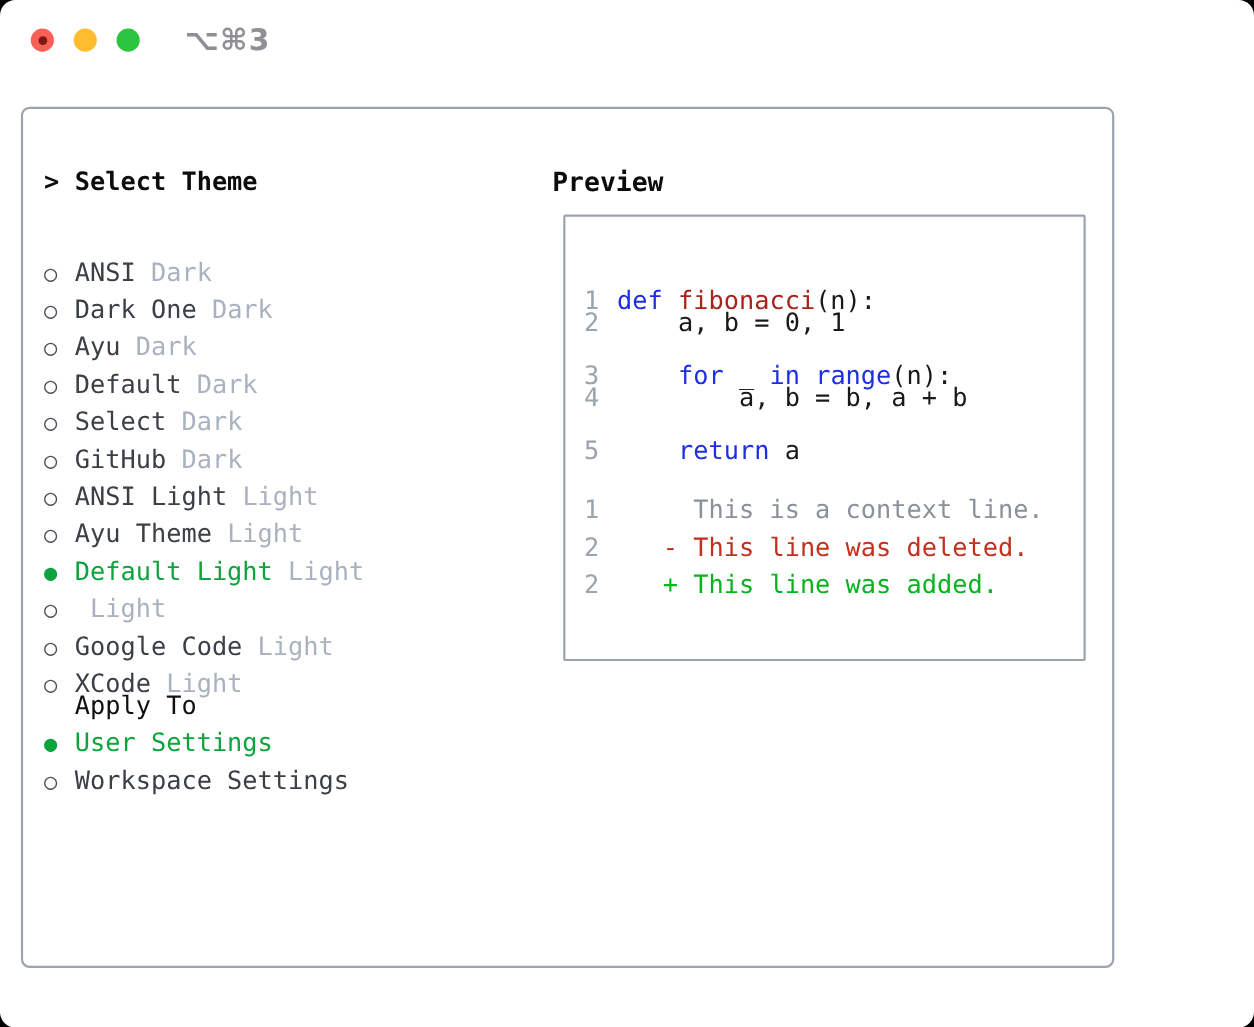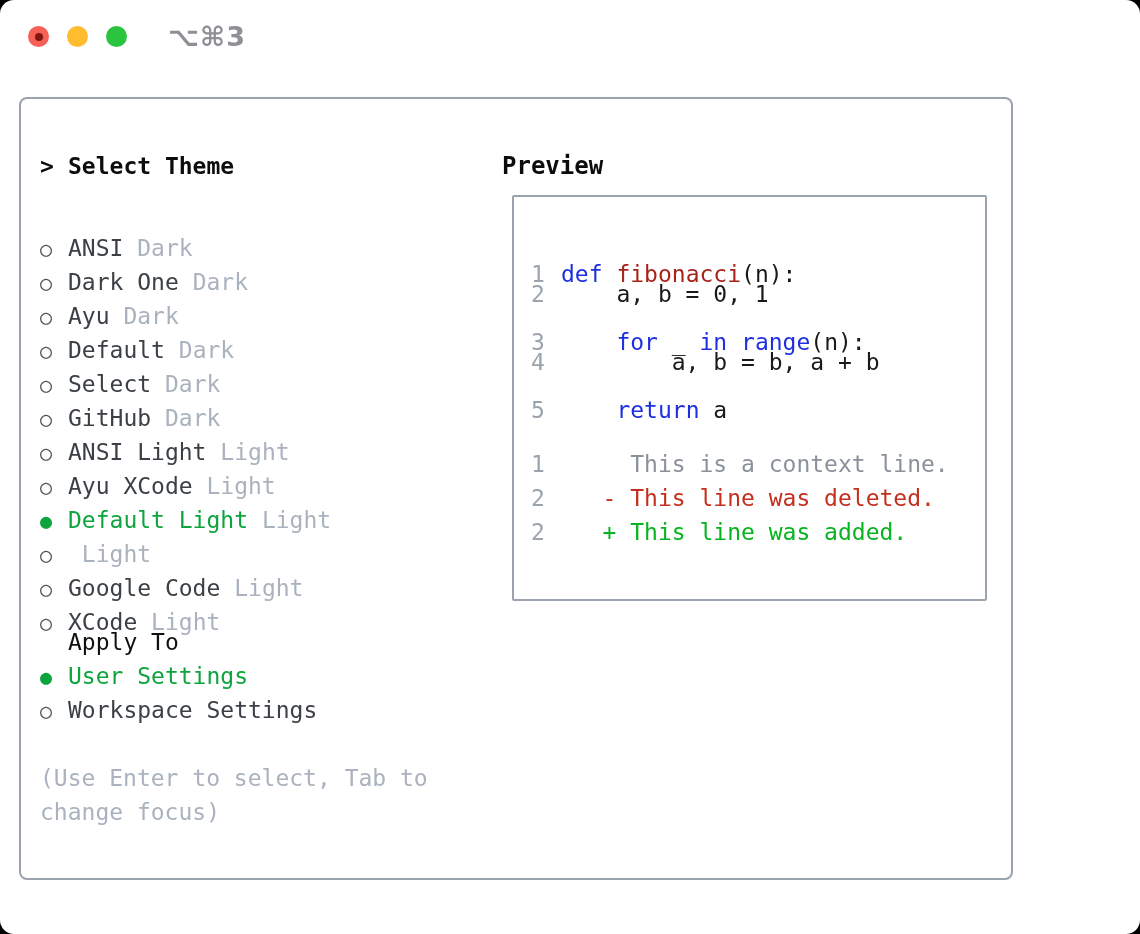--- a/index.html
+++ b/index.html
@@ -74,39 +74,35 @@
         <span class="hdr-prefix">&gt;</span><span class="hdr-label">Select Theme</span>
       </div>
       <div id="theme-list">
           <div class="row"><span class="marker">○</span><span class="theme-name">ANSI</span><span class="sp"> </span><span class="theme-tag">Dark</span></div>
           <div class="row"><span class="marker">○</span><span class="theme-name">Dark One</span><span class="sp"> </span><span class="theme-tag">Dark</span></div>
           <div class="row"><span class="marker">○</span><span class="theme-name">Ayu</span><span class="sp"> </span><span class="theme-tag">Dark</span></div>
           <div class="row"><span class="marker">○</span><span class="theme-name">Default</span><span class="sp"> </span><span class="theme-tag">Dark</span></div>
           <div class="row"><span class="marker">○</span><span class="theme-name">Select</span><span class="sp"> </span><span class="theme-tag">Dark</span></div>
           <div class="row"><span class="marker">○</span><span class="theme-name">GitHub</span><span class="sp"> </span><span class="theme-tag">Dark</span></div>
           <div class="row"><span class="marker">○</span><span class="theme-name">ANSI Light</span><span class="sp"> </span><span class="theme-tag">Light</span></div>
-          <div class="row"><span class="marker">○</span><span class="theme-name">Ayu XCode</span><span class="sp"> </span><span class="theme-tag">Light</span></div>
+          <div class="row"><span class="marker">○</span><span class="theme-name">Ayu Theme</span><span class="sp"> </span><span class="theme-tag">Light</span></div>
           <div class="row"><span class="marker sel">●</span><span class="theme-name sel">Default Light</span><span class="sp"> </span><span class="theme-tag">Light</span></div>
           <div class="row"><span class="marker">○</span><span class="sp"> </span><span class="theme-tag">Light</span></div>
           <div class="row"><span class="marker">○</span><span class="theme-name">Google Code</span><span class="sp"> </span><span class="theme-tag">Light</span></div>
           <div class="row"><span class="marker">○</span><span class="theme-name">XCode</span><span class="sp"> </span><span class="theme-tag">Light</span></div>
         </div>
       <div class="blank"></div>
       <div class="row">
         <span class="marker"> </span><span class="apply-label">Apply To</span>
       </div>
       <div id="apply-list">
           <div class="row"><span class="marker sel">●</span><span class="opt-name sel">User Settings</span></div>
           <div class="row"><span class="marker">○</span><span class="opt-name">Workspace Settings</span></div>
         </div>
       <div class="blank"></div>
-      <div>
-        <div class="help-line">(Use Enter to select, Tab to</div>
-        <div class="help-line">change focus)</div>
-      </div>
     </div>
 
     <div class="right-col">
       <div class="preview-hdr">Preview</div>
       <div class="preview-box">
         <div id="preview-lines">
             <div class="pline">
               <span class="ln">1</span>
               <span class="seg c-keyword">def</span>
               <span class="seg c-plain"> </span>

